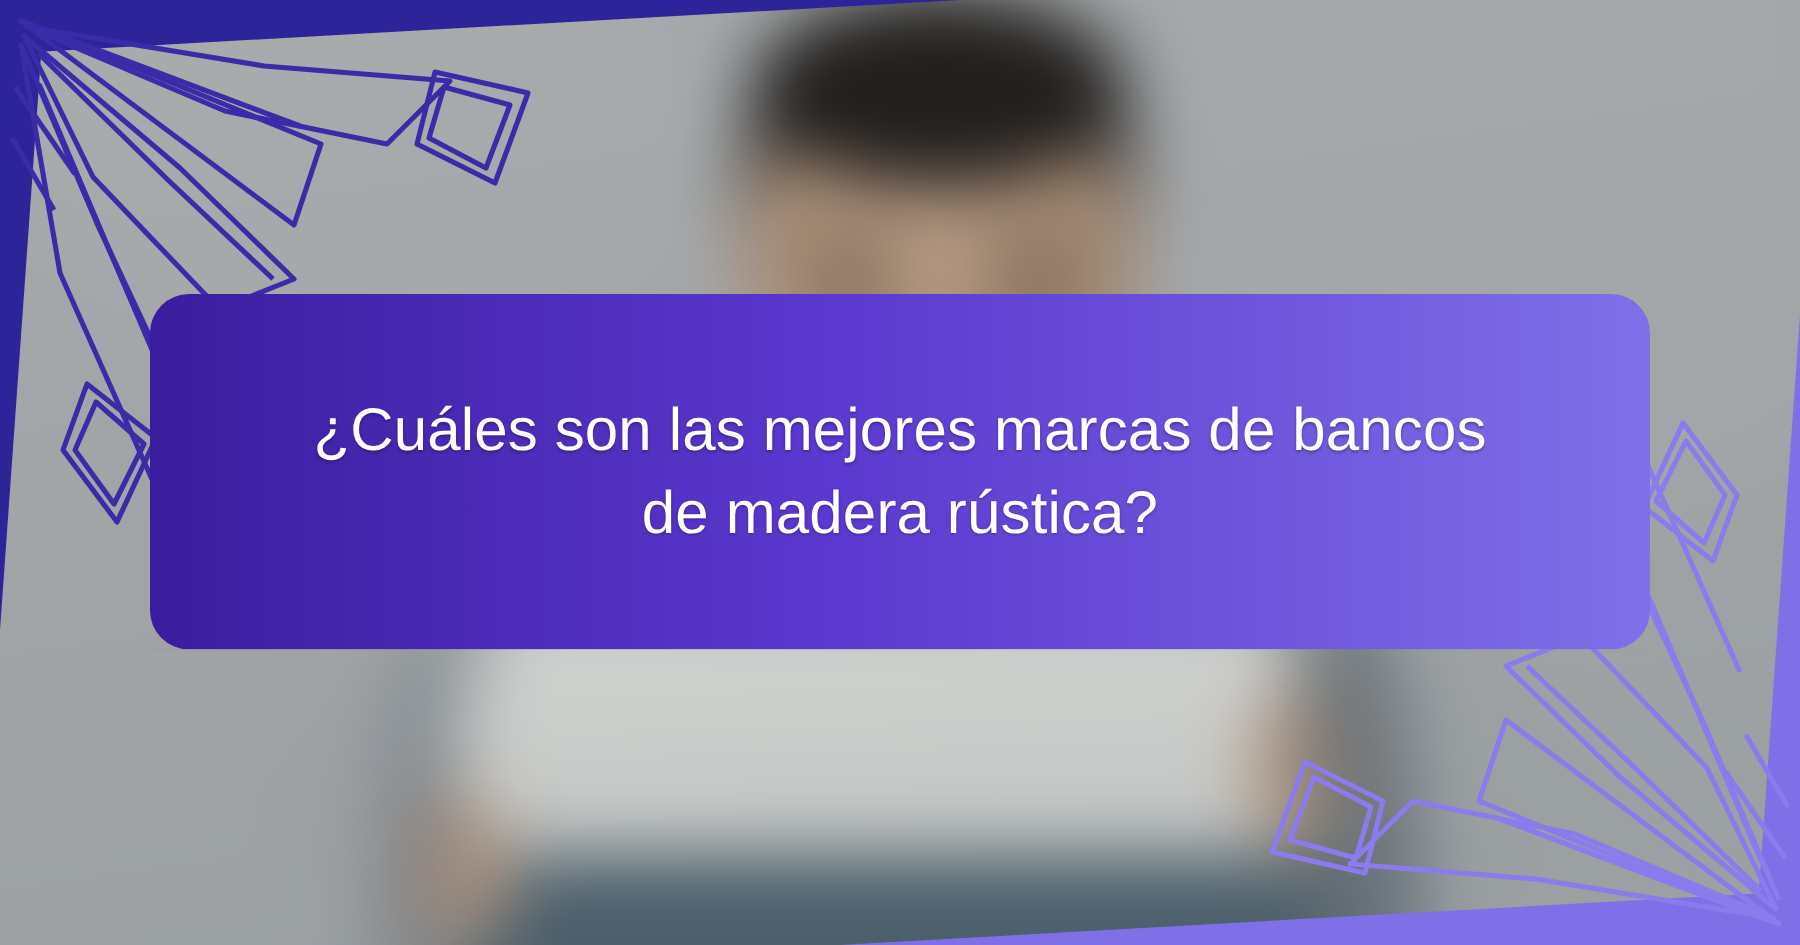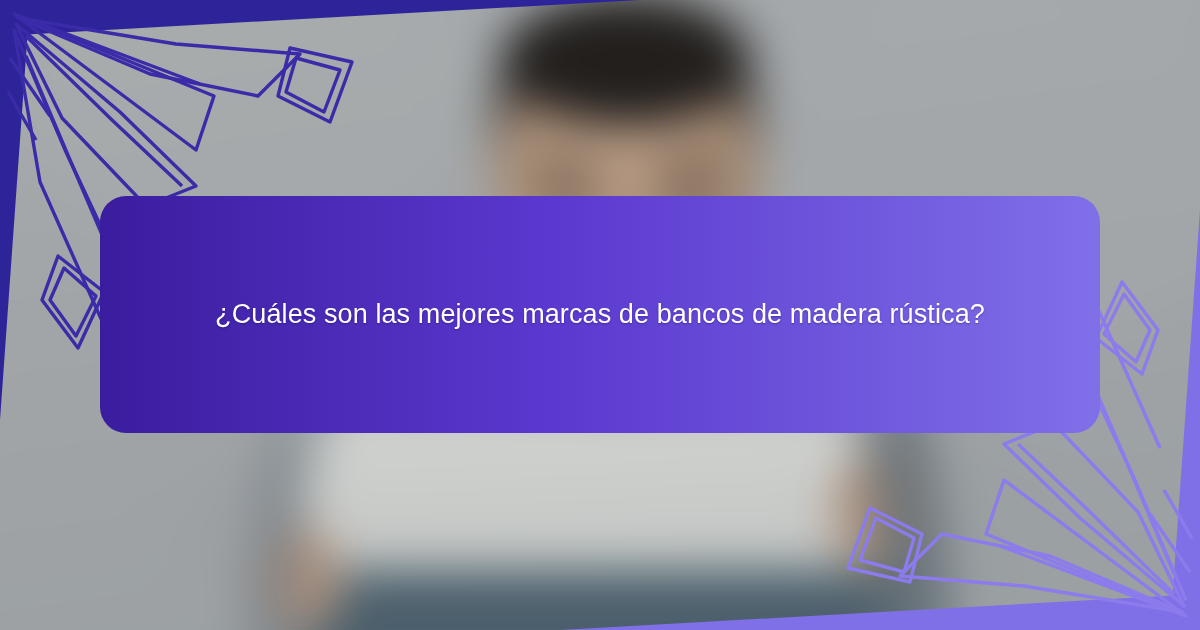--- a/index.html
+++ b/index.html
@@ -46,21 +46,21 @@
 
   #banner-text {
     position:absolute; inset:0;
     display:flex;
     flex-direction:column;
     align-items:center;
     justify-content:center;
     padding:0 92px;
     text-align:center;
     color:#ffffff;
-    font-size:27px;
+    font-size:40px;
     line-height:55px;
     font-weight:400;
     letter-spacing:0.1px;
     text-shadow:0 1px 2px rgba(20,10,60,0.35);
     word-wrap:break-word;
   }
 </style>
 </head>
 <body>
 

